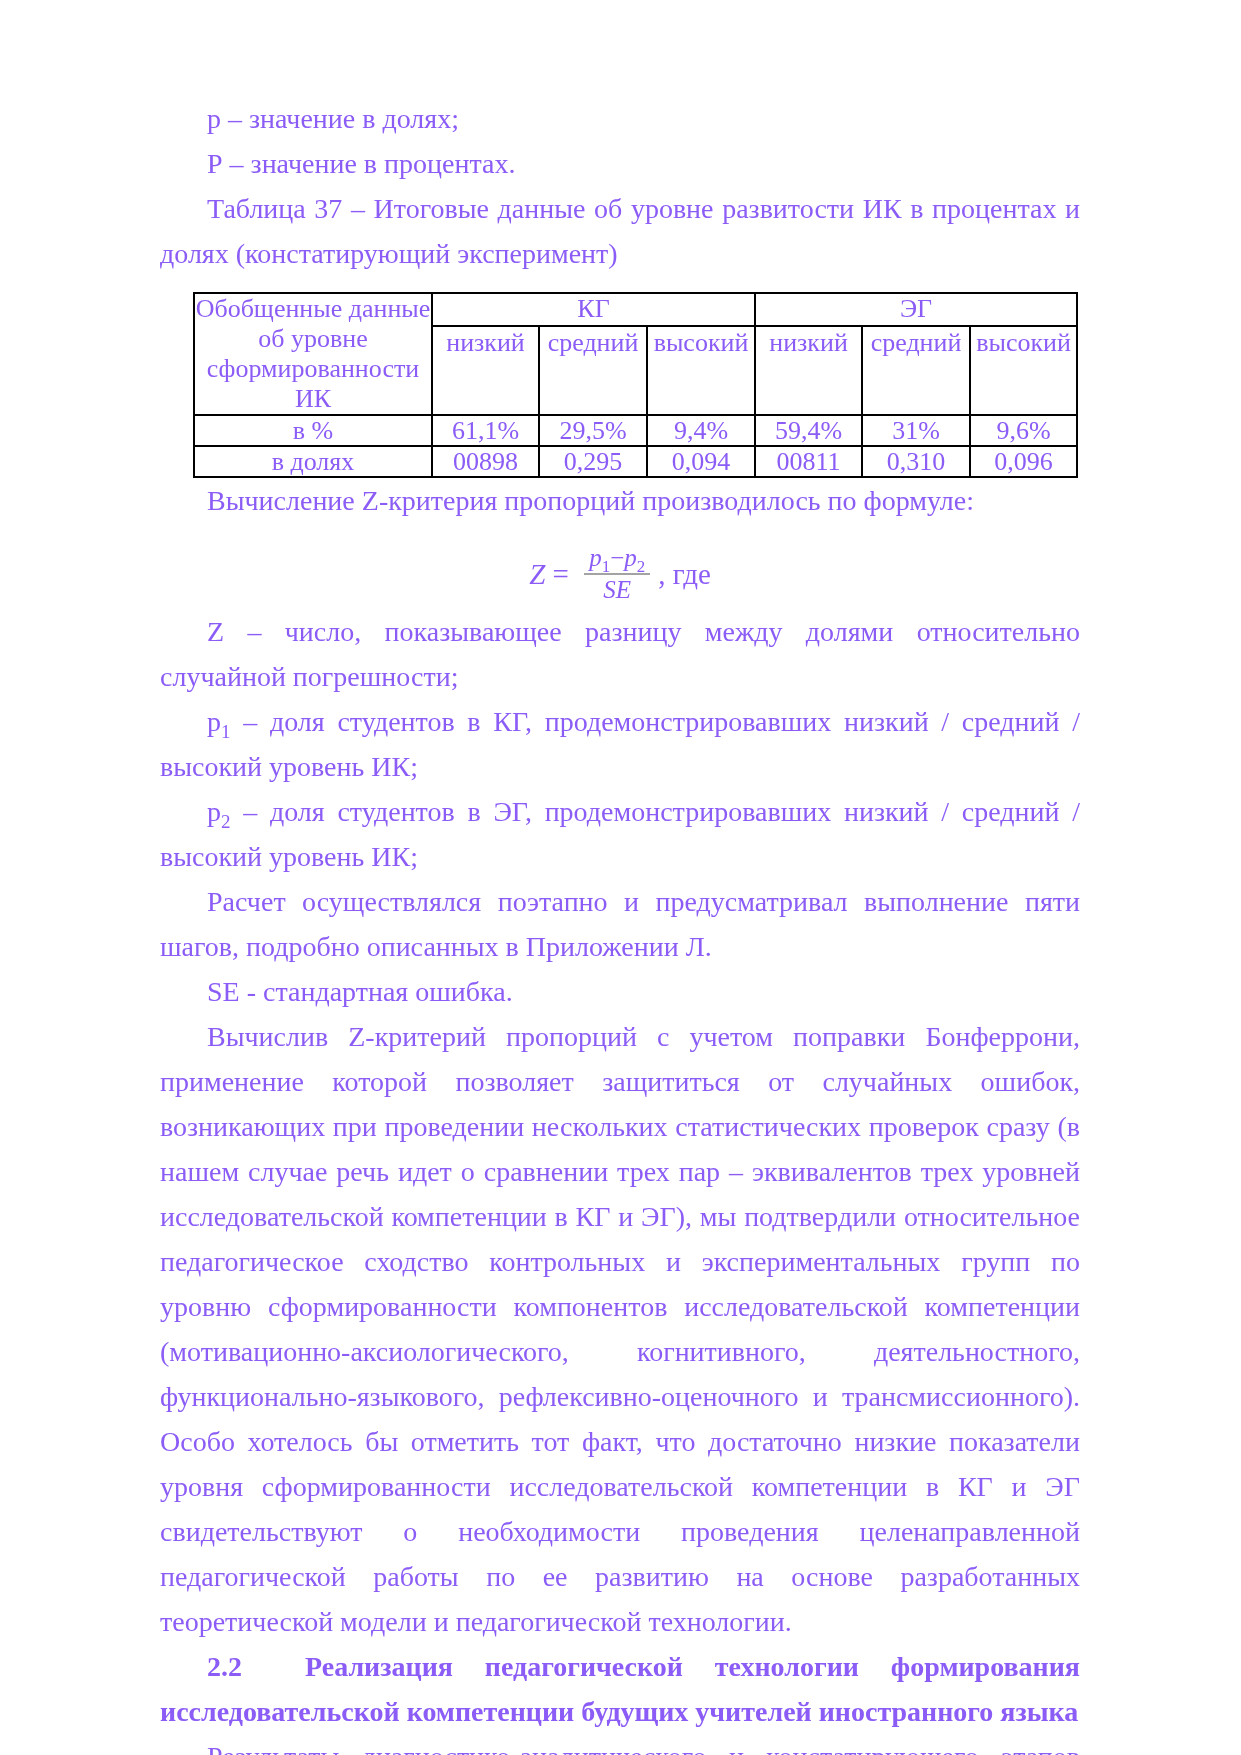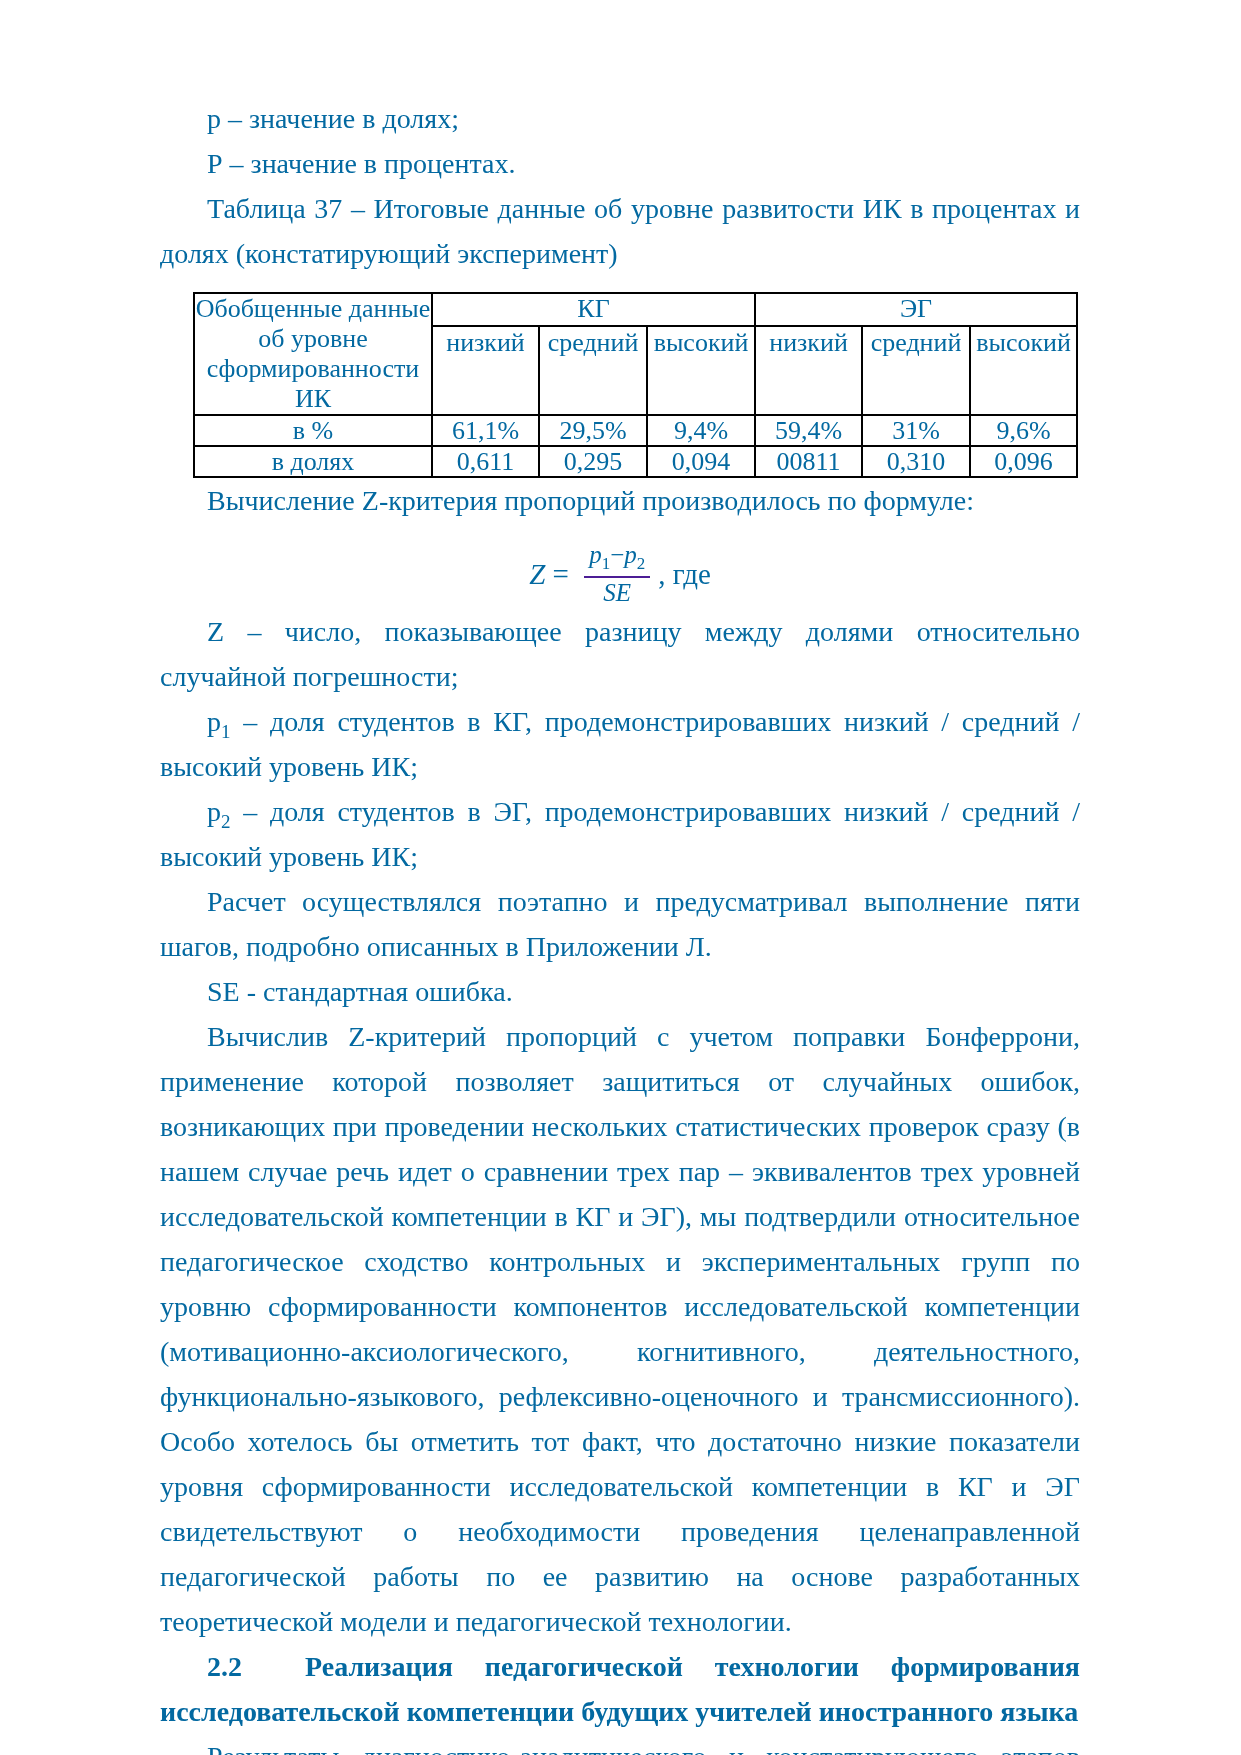--- a/index.html
+++ b/index.html
@@ -1,21 +1,21 @@
 <!DOCTYPE html>
 <html lang="ru"><head>
 <meta charset="utf-8">
 <style>
   html, body { margin: 0; padding: 0; background: #ffffff; }
   .page {
     position: relative;
     width: 1239px;
     height: 1755px;
     background: #ffffff;
-    color: #0369a1;
+    color: #8b5cf6;
     font-family: "Liberation Serif", "DejaVu Serif", serif;
     box-sizing: border-box;
     padding: 96px 159px 0 160px;
     overflow: hidden;
   }
   p.body {
     margin: 0;
     font-size: 28px;
     line-height: 45px;
     text-align: justify;
@@ -57,21 +57,21 @@
   }
   .fvar { font-style: italic; }
   .frac {
     display: inline-block;
     vertical-align: middle;
     text-align: center;
     font-size: 25px;
     line-height: 1.15;
     margin: 0 8px 6px 8px;
   }
-  .frac .num { display: block; border-bottom: 2px solid #4c1d95; padding: 0 5px 7px; }
+  .frac .num { display: block; border-bottom: 2px solid #a3a3a3; padding: 0 5px 1px; }
   .frac .den { display: block; padding-top: 1px; }
   .formula sub, p.body sub { font-size: 0.68em; line-height: 0; }
 
   .after-formula { margin-top: 16px; }
 
   .section-heading { font-weight: bold; margin-top: 45px; }
   .hnum { margin-right: 63px; }
 </style>
 </head>
 <body>
@@ -111,21 +111,21 @@
         <td class="rowlabel">в %</td>
         <td>61,1%</td>
         <td>29,5%</td>
         <td>9,4%</td>
         <td>59,4%</td>
         <td>31%</td>
         <td>9,6%</td>
       </tr>
       <tr class="data-row">
         <td class="rowlabel">в долях</td>
-        <td>0,611</td>
+        <td>00898</td>
         <td>0,295</td>
         <td>0,094</td>
         <td>00811</td>
         <td>0,310</td>
         <td>0,096</td>
       </tr>
     </tbody>
   </table>
 
   <p class="body indent formula-intro">Вычисление Z-критерия пропорций производилось по формуле:</p>

